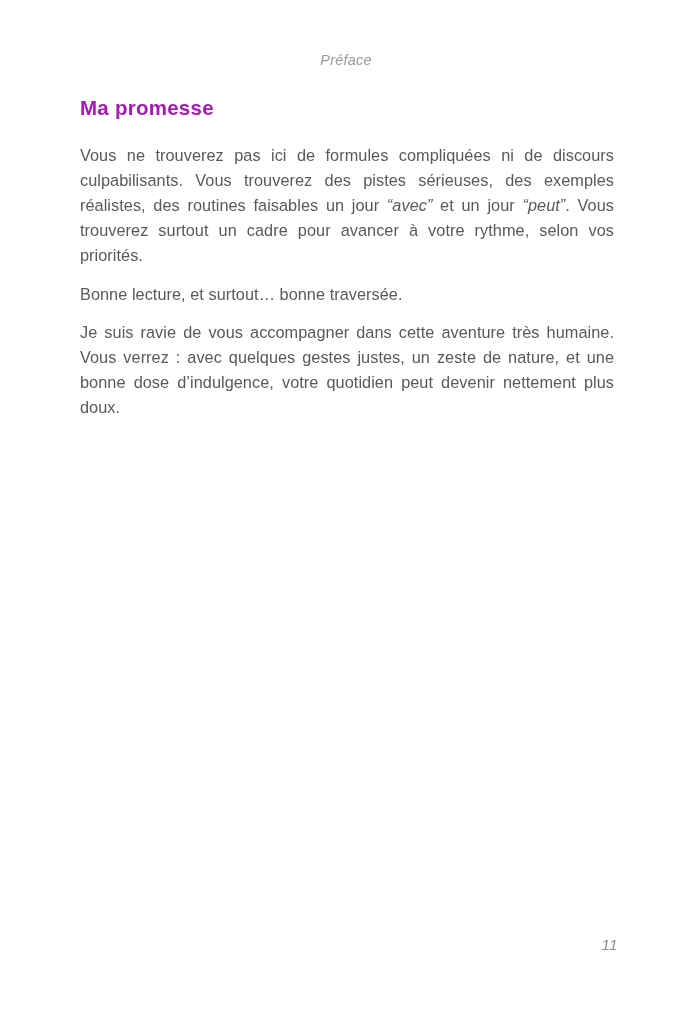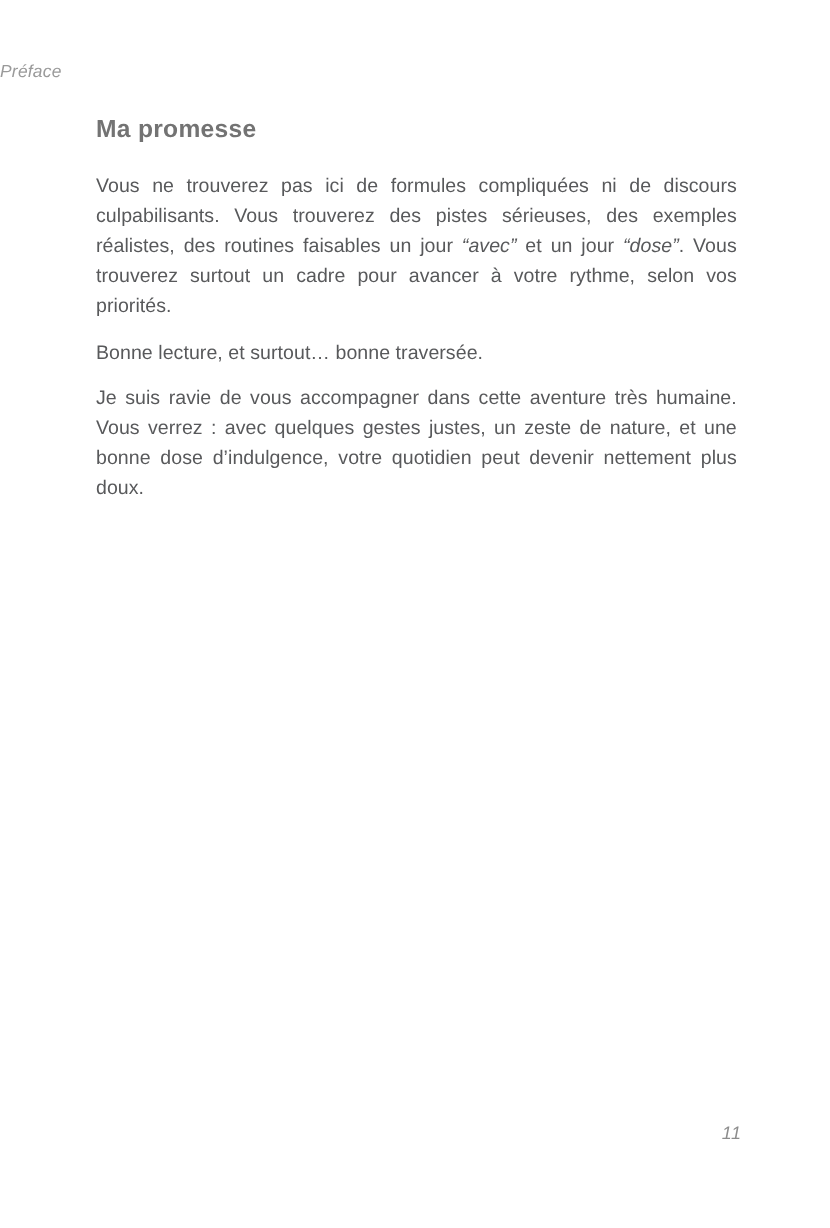--- a/index.html
+++ b/index.html
@@ -17,40 +17,41 @@
     font-family: "Liberation Sans", "DejaVu Sans", sans-serif;
     box-sizing: border-box;
   }
 
   
   .running-head {
     position: absolute;
     top: 52px;
     left: 0;
     width: 692px;
+    text-align: center;
     font-style: italic;
     font-size: 14.5px;
     letter-spacing: 0.2px;
     color: #9a9a9a;
     font-weight: 400;
   }
 
   
   .content {
     position: absolute;
     left: 80px;
     top: 96px;
     width: 534px;
   }
 
   h2.section-title {
     margin: 0;
     font-size: 20.5px;
     font-weight: 700;
-    color: #737373;
+    color: #a21caf;
     letter-spacing: 0.25px;
     line-height: 1.2;
   }
 
   .section-1-title { margin-top: 0px; }
   .section-2-title { margin-top: 56px; }
 
   p.body-text {
     margin: 0;
     font-size: 16.3px;
@@ -85,21 +86,21 @@
 <body>
 
 <div class="page">
 
   <div class="running-head">Préface</div>
 
   <div class="content">
 
     <h2 class="section-title section-1-title">Ma promesse</h2>
 
-    <p class="body-text first-after-title">Vous ne trouverez pas ici de formules compliquées ni de discours culpabilisants. Vous trouverez des pistes sérieuses, des exemples réalistes, des routines faisables un jour <em class="quoted">“avec”</em> et un jour <em class="quoted">“dose”</em>. Vous trouverez surtout un cadre pour avancer à votre rythme, selon vos priorités.</p>
+    <p class="body-text first-after-title">Vous ne trouverez pas ici de formules compliquées ni de discours culpabilisants. Vous trouverez des pistes sérieuses, des exemples réalistes, des routines faisables un jour <em class="quoted">“avec”</em> et un jour <em class="quoted">“peut”</em>. Vous trouverez surtout un cadre pour avancer à votre rythme, selon vos priorités.</p>
 
 
 
 
     <p class="body-text last-line">Bonne lecture, et surtout… bonne traversée.</p>
 
     <p class="body-text">Je suis ravie de vous accompagner dans cette aventure très humaine. Vous verrez : avec quelques gestes justes, un zeste de nature, et une bonne dose d’indulgence, votre quotidien peut devenir nettement plus doux.</p>
 
   </div>
 

